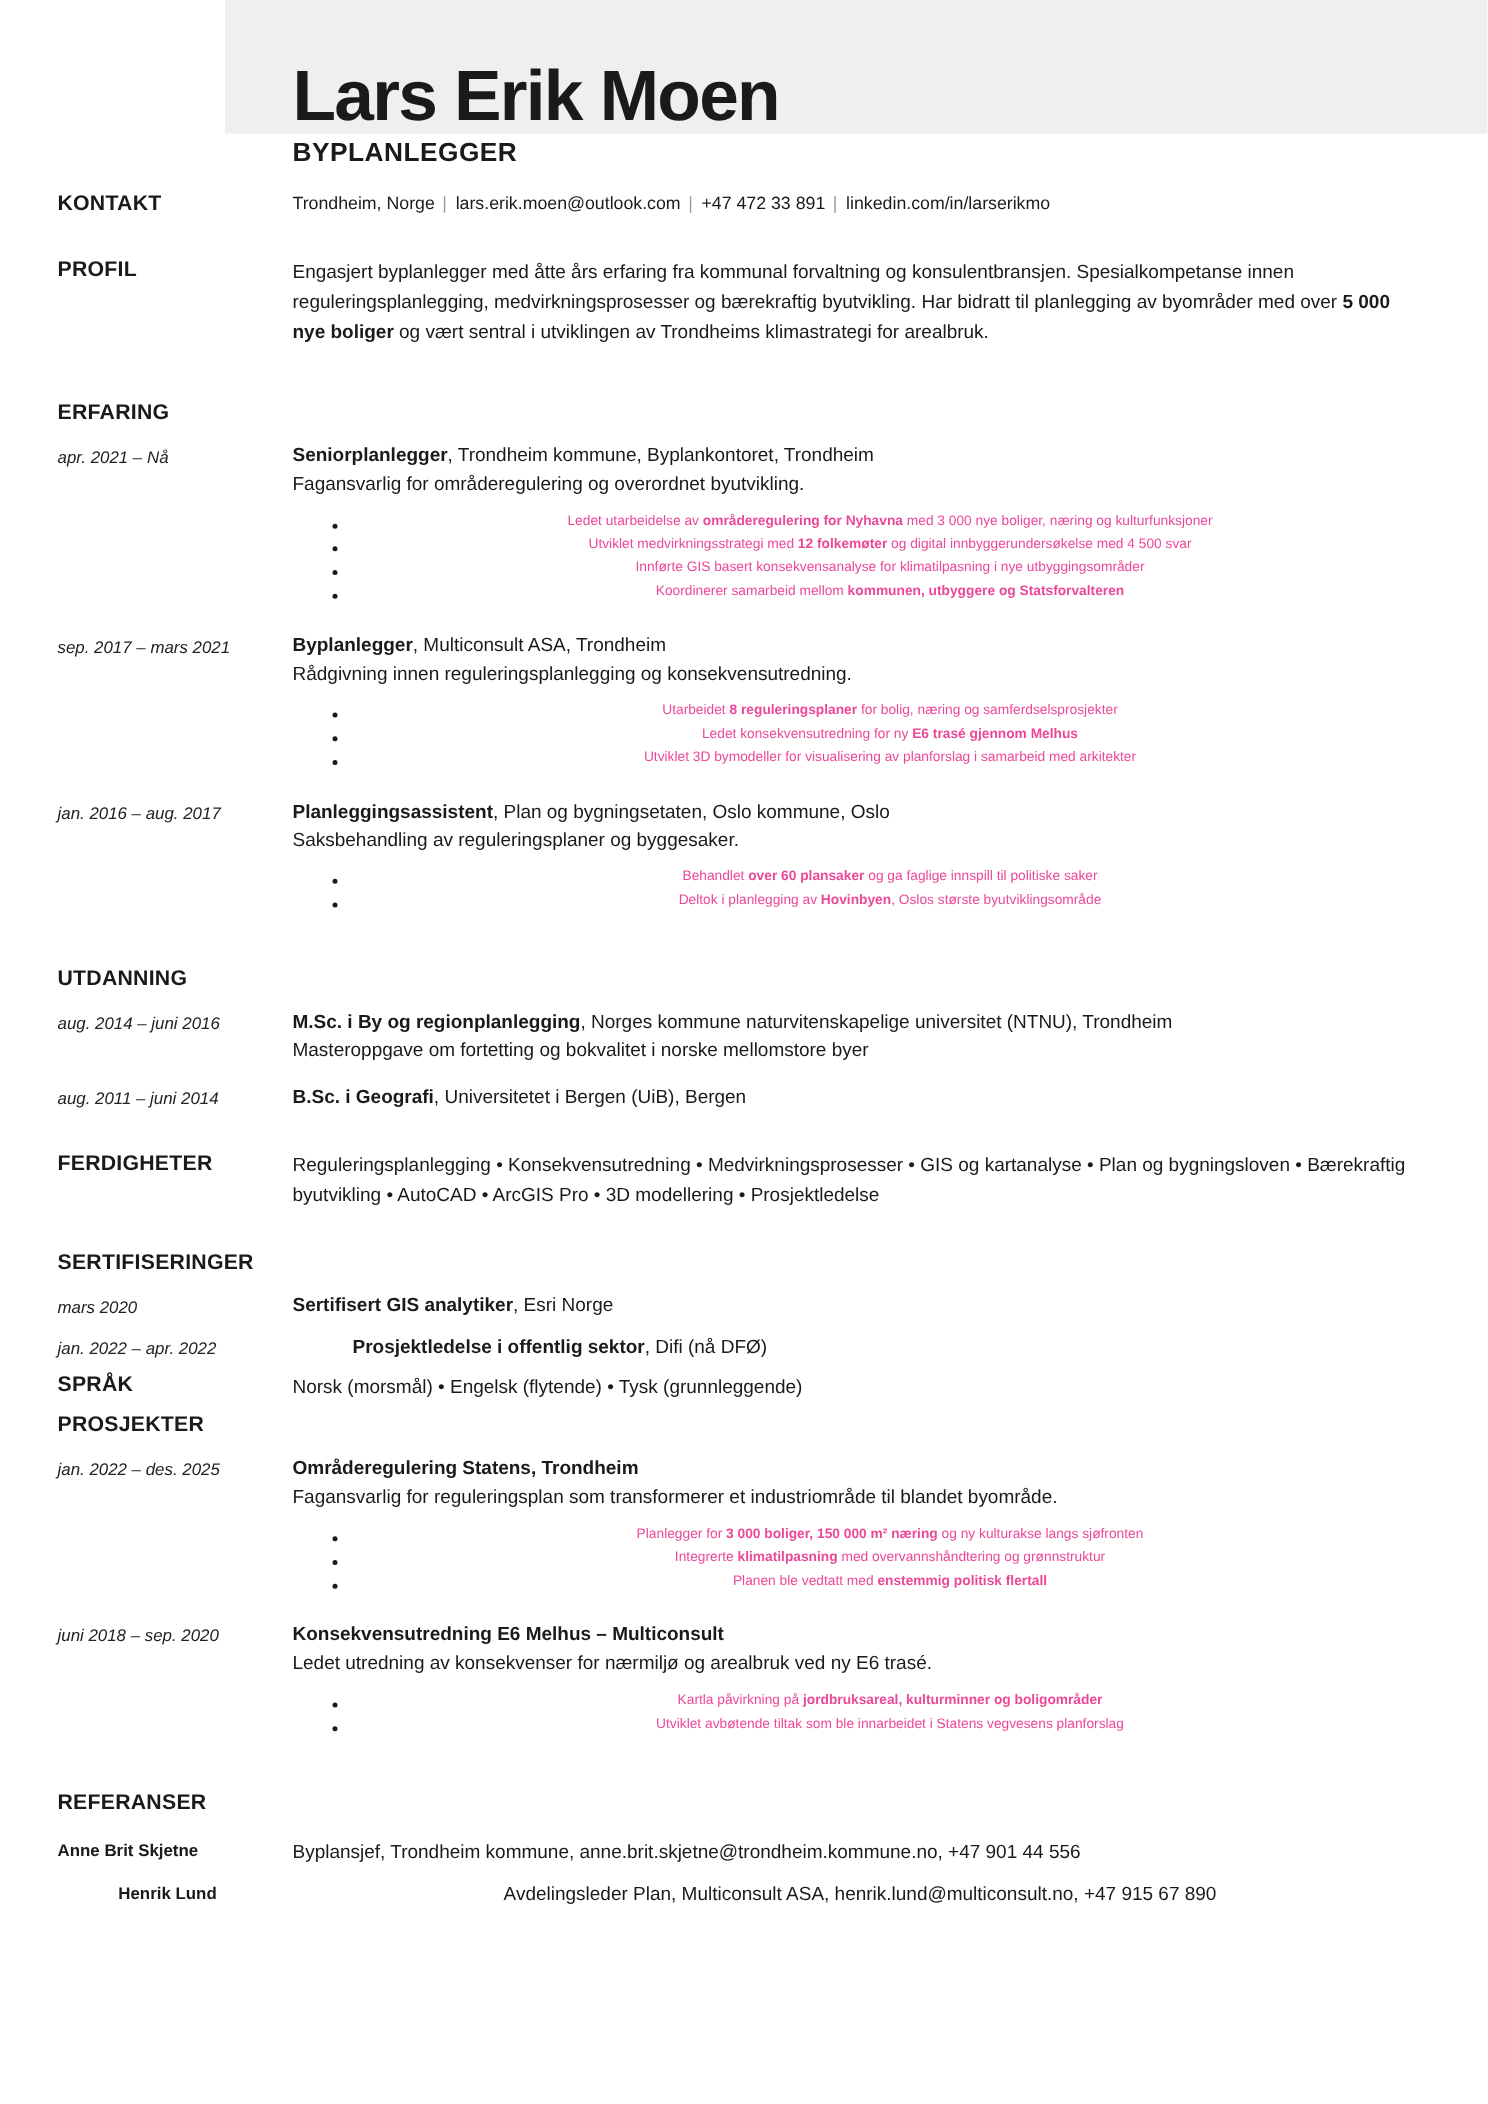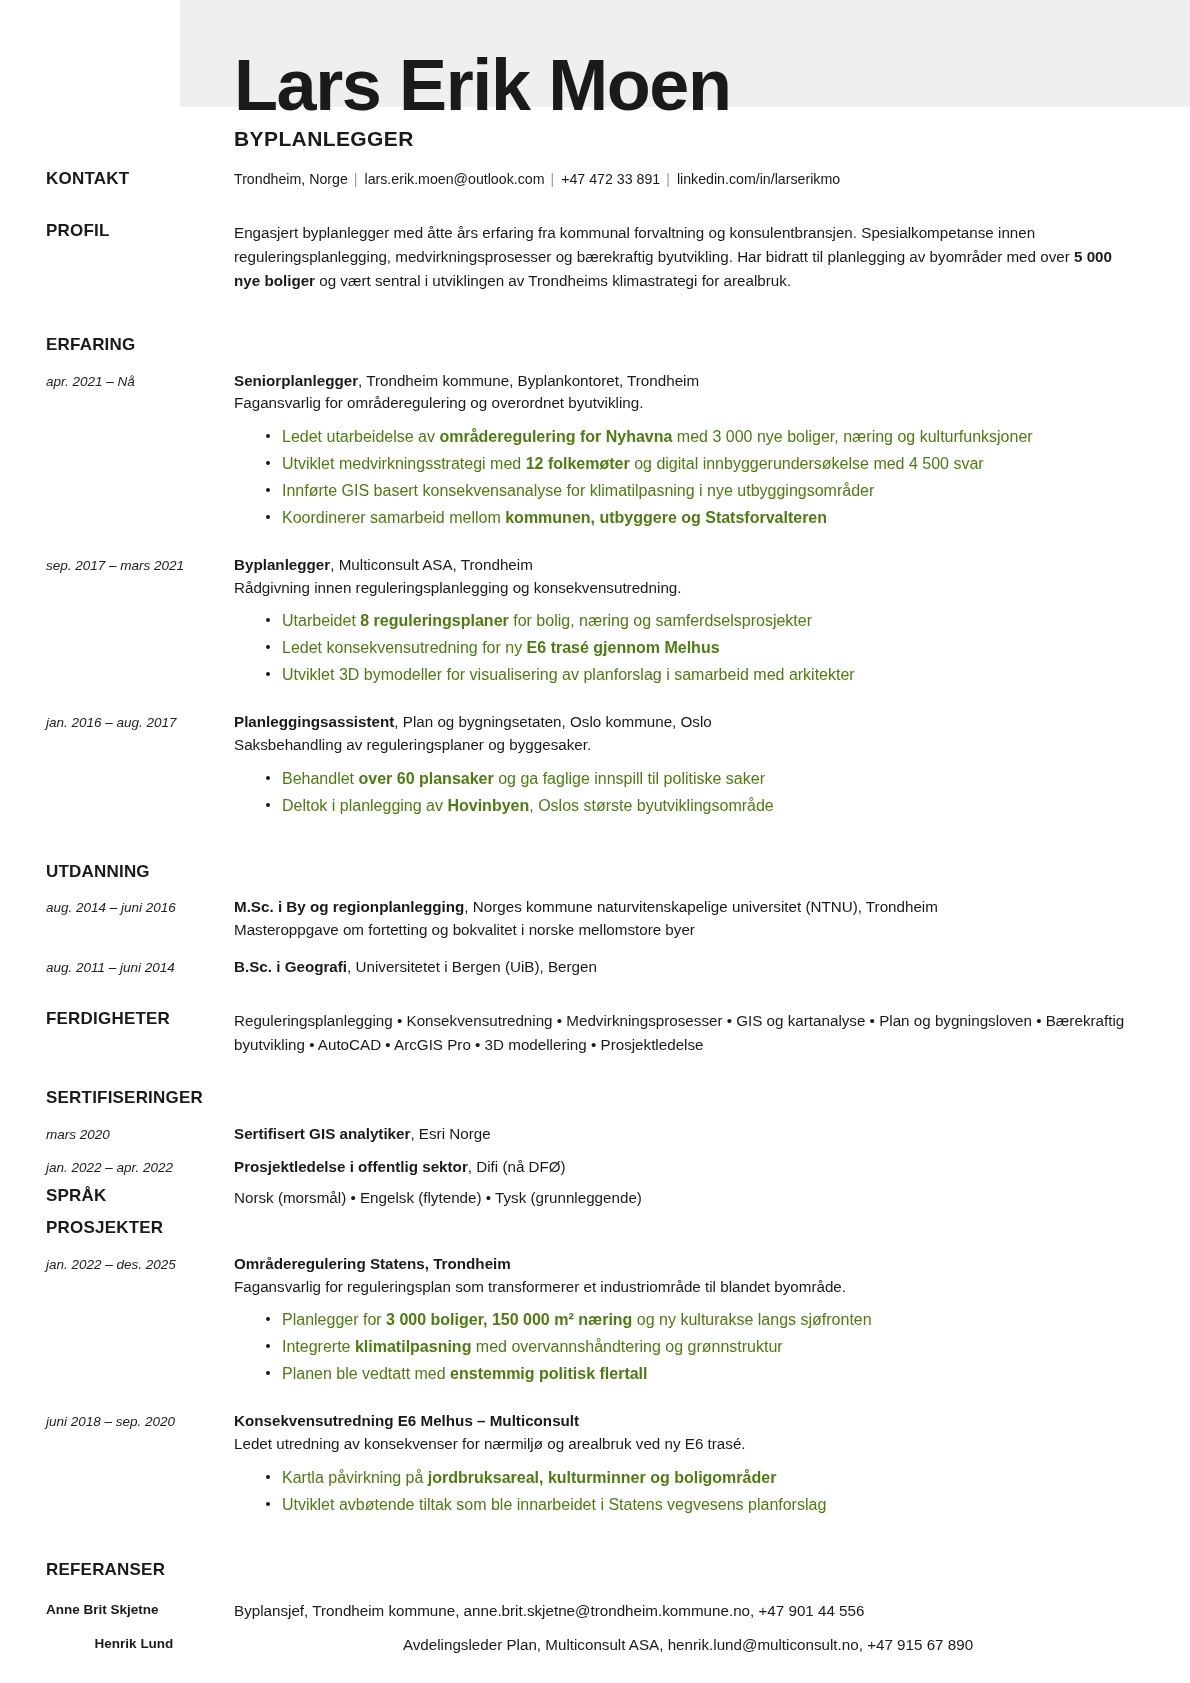--- a/index.html
+++ b/index.html
@@ -27,21 +27,21 @@
     position: relative;
     padding: 0 48px 0 46px;
   }
 
   .header {
     position: relative;
     padding-left: 188px;
     padding-top: 48px;
   }
   .name {
-    font-size: 72px;
+    font-size: 57px;
     font-weight: bold;
     letter-spacing: -1.4px;
     line-height: 1.04;
     color: #1a1a1a;
     margin: 0;
   }
   .jobtitle {
     font-size: 21px;
     font-weight: bold;
     letter-spacing: 0.4px;
@@ -117,46 +117,47 @@
     color: #1a1a1a;
   }
 
   ul.bullets {
     list-style: none;
     margin: 9px 0 0 0;
     padding: 0 0 0 30px;
   }
   ul.bullets li {
     position: relative;
-    font-size: 16px;
+    font-size: 11px;
     line-height: 1.62;
     padding-left: 18px;
     margin-bottom: 1px;
-    color: #4d7c0f;
+    color: #ec4899;
+    text-align: center;
   }
   ul.bullets li::before {
     content: "";
     position: absolute;
     left: 2px;
     top: 10px;
     width: 4px;
     height: 4px;
     border-radius: 50%;
     background: #1a1a1a;
   }
   ul.bullets li b { font-weight: bold; }
 
   
   .mt-contact { margin-top: 18px; }
   .mt-profile { margin-top: 31px; }
   .mt-sectionhead { margin-top: 42px; }
   .mt-entry { margin-top: 22px; }
   .mt-entry-first { margin-top: 14px; }
   .mt-edu-entry { margin-top: 14px; }
-  .mt-cert { margin-top: 10px; }
+  .mt-cert { margin-top: 10px; gap: 48px; }
   .mt-skills { margin-top: 31px; }
   .mt-lang { margin-top: 8px; }
   .mt-ref { margin-top: 18px; }
   .mt-ref-row { margin-top: 10px; text-align: center; }
 </style>
 </head>
 <body>
 
 <div class="header-band"></div>
 

